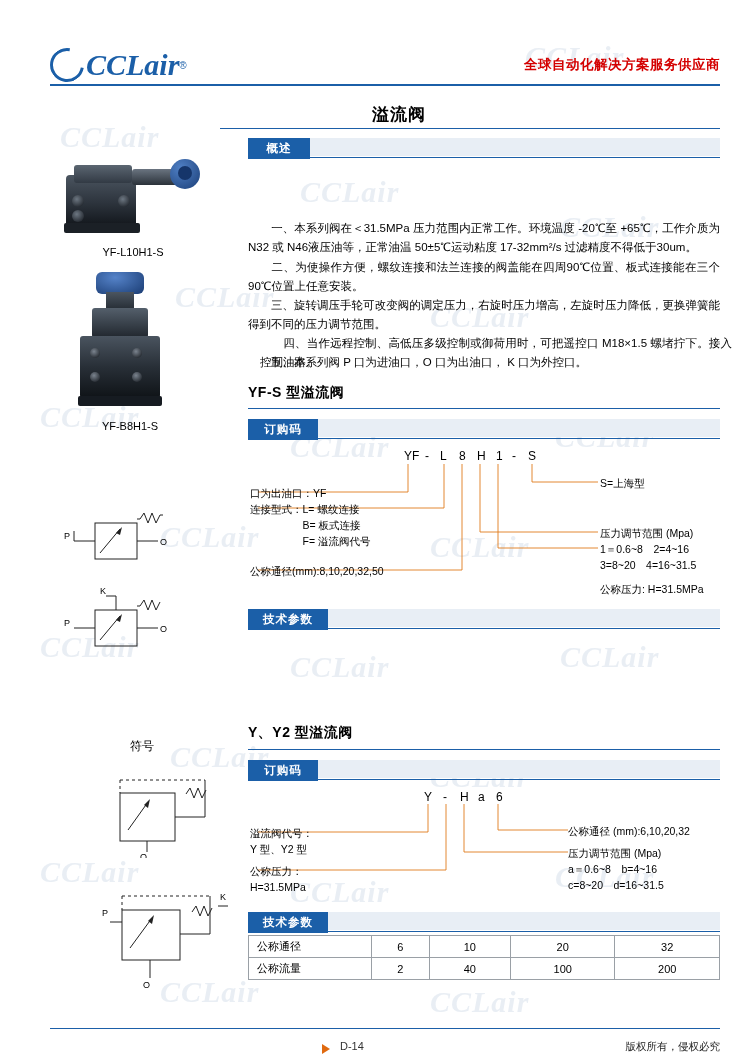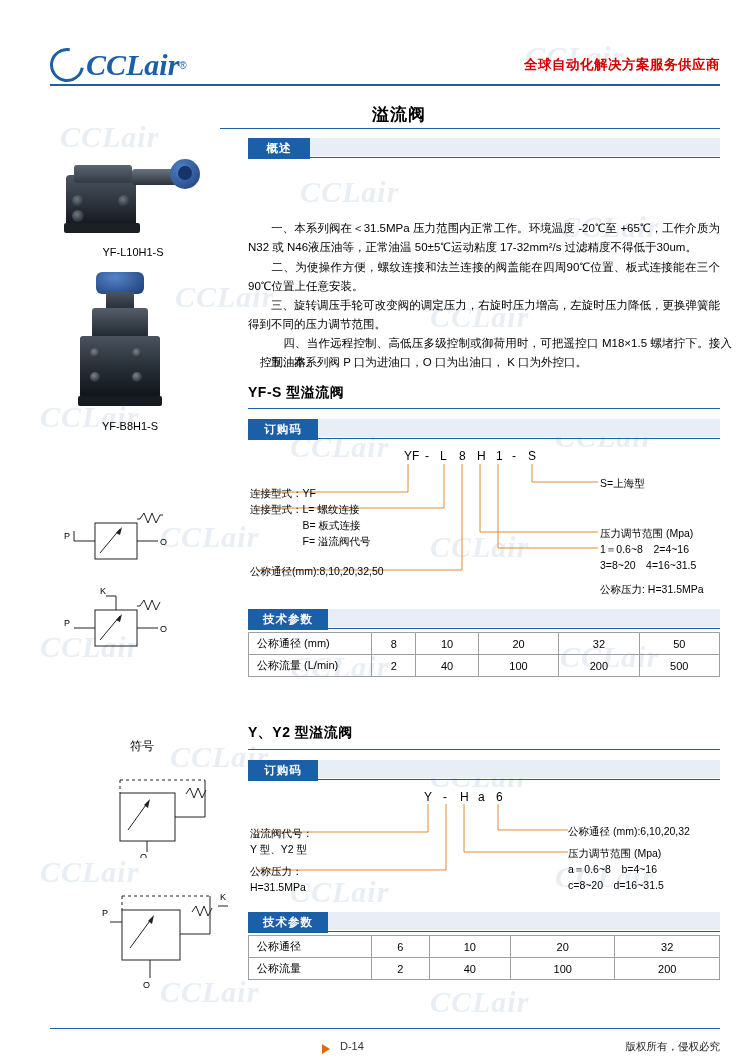--- a/index.html
+++ b/index.html
@@ -448,58 +448,38 @@
 
     <path d="M160 4 L160 32 L10 32" fill="none" stroke="#e07b1c" stroke-width="0.9"></path>
     <path d="M196 4 L196 48 L10 48" fill="none" stroke="#e07b1c" stroke-width="0.9"></path>
     <path d="M214 4 L214 110 L10 110" fill="none" stroke="#e07b1c" stroke-width="0.9"></path>
 
     <path d="M232 4 L232 72 L350 72" fill="none" stroke="#e07b1c" stroke-width="0.9"></path>
     <path d="M250 4 L250 88 L350 88" fill="none" stroke="#e07b1c" stroke-width="0.9"></path>
     <path d="M284 4 L284 22 L350 22" fill="none" stroke="#e07b1c" stroke-width="0.9"></path>
   </svg>
 
-  <div class="lbl" style="left:250px; top:485px;">连接型式：YF</div>
+  <div class="lbl" style="left:250px; top:485px;">口为出油口：YF</div>
   <div class="lbl" style="left:250px; top:501px;">连接型式：L= 螺纹连接</div>
   <div class="lbl" style="left:250px; top:517px;">　　　　　B= 板式连接</div>
   <div class="lbl" style="left:250px; top:533px;">　　　　　F= 溢流阀代号</div>
   <div class="lbl" style="left:250px; top:563px;">公称通径(mm):8,10,20,32,50</div>
 
   <div class="lbl" style="left:600px; top:475px;">S=上海型</div>
   <div class="lbl" style="left:600px; top:525px;">压力调节范围 (Mpa)</div>
   <div class="lbl" style="left:600px; top:541px;">1＝0.6~8　2=4~16</div>
   <div class="lbl" style="left:600px; top:557px;">3=8~20　4=16~31.5</div>
   <div class="lbl" style="left:600px; top:563px; top:563px;"></div>
 
   <div class="lbl" style="left:600px; top:563px; margin-top:18px;">公称压力: H=31.5MPa</div>
 
   <div class="bluebar" style="left:248px; top:609px; width:80px;">技术参数</div>
   <div style="position:absolute; left:328px; top:609px; width:392px; height:18px; background:#e8eef5;"></div>
   <div style="position:absolute; left:248px; top:628px; width:472px; height:1px; background:#1b5fa8;"></div>
 
-  <table class="spec" style="left:248px; top:632px; width:472px;">
-    <tbody>
-        <tr>
-      <td class="first" style="width:110px;">公称通径 (mm)</td>
-      <td>8</td>
-      <td>10</td>
-      <td>20</td>
-      <td>32</td>
-      <td>50</td>
-    </tr>
-    <tr>
-      <td class="first">公称流量 (L/min)</td>
-      <td>2</td>
-      <td>40</td>
-      <td>100</td>
-      <td>200</td>
-      <td>500</td>
-    </tr>
-  </tbody>
-    </table>
 
   <div class="sub-title" style="left:248px; top:724px;">Y、Y2 型溢流阀</div>
   <div style="position:absolute; left:248px; top:749px; width:472px; height:1px; background:#1b5fa8;"></div>
 
   <div class="bluebar" style="left:248px; top:760px; width:70px;">订购码</div>
   <div style="position:absolute; left:318px; top:760px; width:402px; height:18px; background:#e8eef5;"></div>
   <div style="position:absolute; left:248px; top:779px; width:472px; height:1px; background:#1b5fa8;"></div>
 
   <div style="position:absolute; left:424px; top:790px; font-size:12px;">Y</div>
   <div style="position:absolute; left:443px; top:790px; font-size:12px;">-</div>

